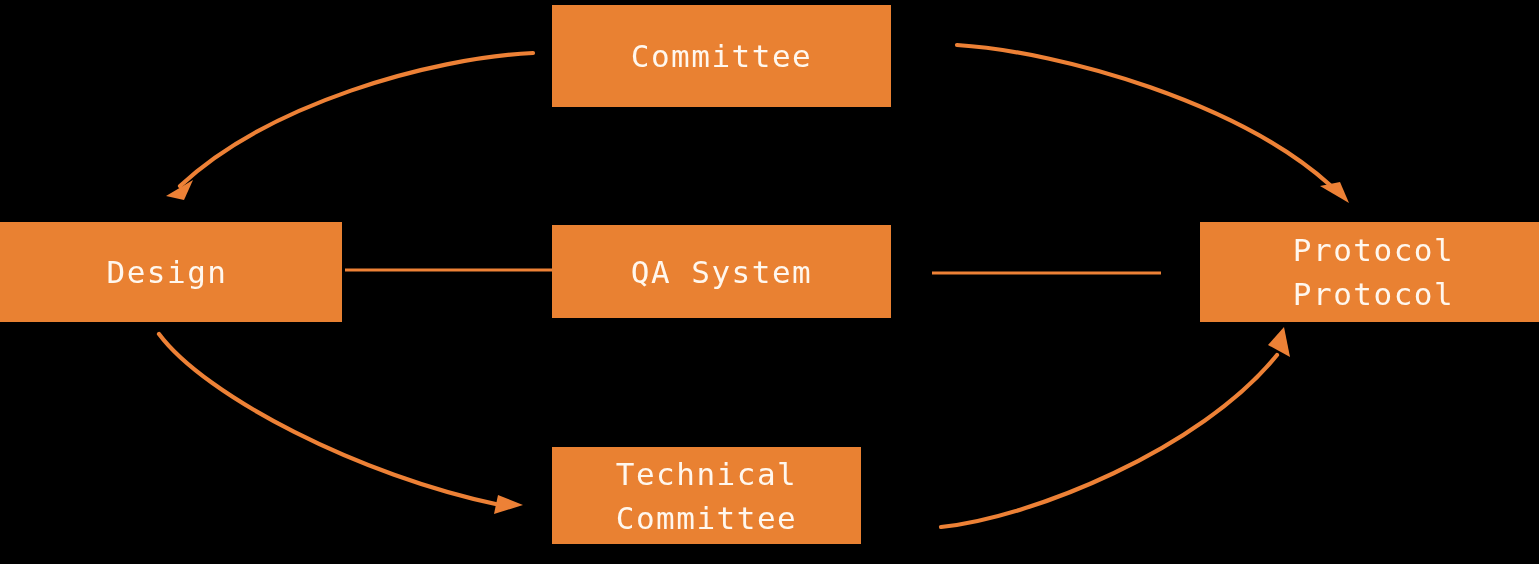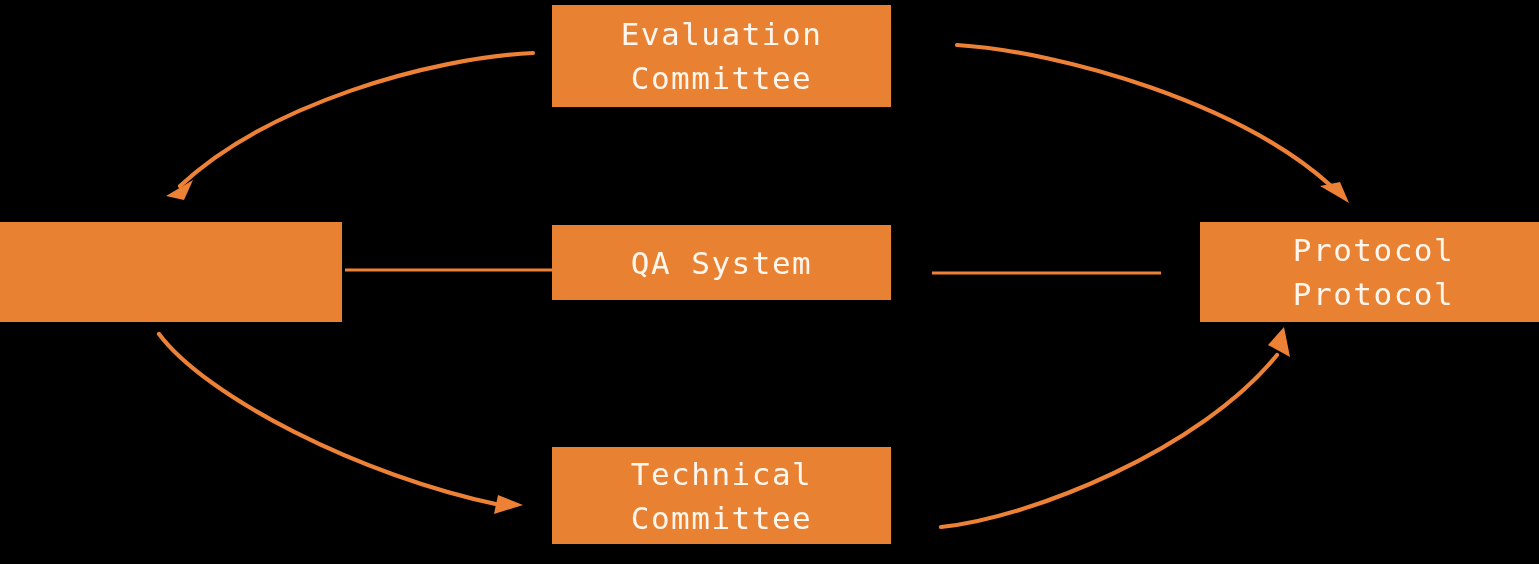--- a/index.html
+++ b/index.html
@@ -39,22 +39,22 @@
     position: absolute;
     left: 0;
     top: 0;
     width: 1539px;
     height: 564px;
     pointer-events: none;
   }
   
   #node-protocol-design   { left: -8px;   top: 222px; width: 350px; height: 100px; }
   #node-evaluation        { left: 552px;  top: 5px;   width: 339px; height: 102px; }
-  #node-qa-system         { left: 552px;  top: 225px; width: 339px; height: 75px;  }
-  #node-technical         { left: 552px;  top: 447px; width: 339px; height: 97px;  }
+  #node-qa-system         { left: 552px;  top: 225px; width: 339px; height: 93px;  }
+  #node-technical         { left: 552px;  top: 447px; width: 309px; height: 97px;  }
   #node-product-outcome   { left: 1200px; top: 222px; width: 347px; height: 100px; }
 </style>
 </head>
 <body>
 
 <div id="stage">
 
   <svg id="edges" viewBox="0 0 1539 564" width="1539" height="564" xmlns="http://www.w3.org/2000/svg">
 
     <g>
@@ -80,24 +80,24 @@
     <g>
       <line x1="345" y1="270" x2="552" y2="270" stroke="#ED8136" stroke-width="3"></line>
     </g>
 
     <g>
       <line x1="932" y1="273" x2="1161" y2="273" stroke="#ED8136" stroke-width="3"></line>
     </g>
   </svg>
 
   <div class="node" id="node-protocol-design">
+    <span class="ln">Design</span>
   </div>
 
   <div class="node" id="node-evaluation">
-    <span class="ln">Evaluation</span>
     <span class="ln">Committee</span>
   </div>
 
   <div class="node" id="node-qa-system">
     <span class="ln">QA System</span>
   </div>
 
   <div class="node" id="node-technical">
     <span class="ln">Technical</span>
     <span class="ln">Committee</span>

